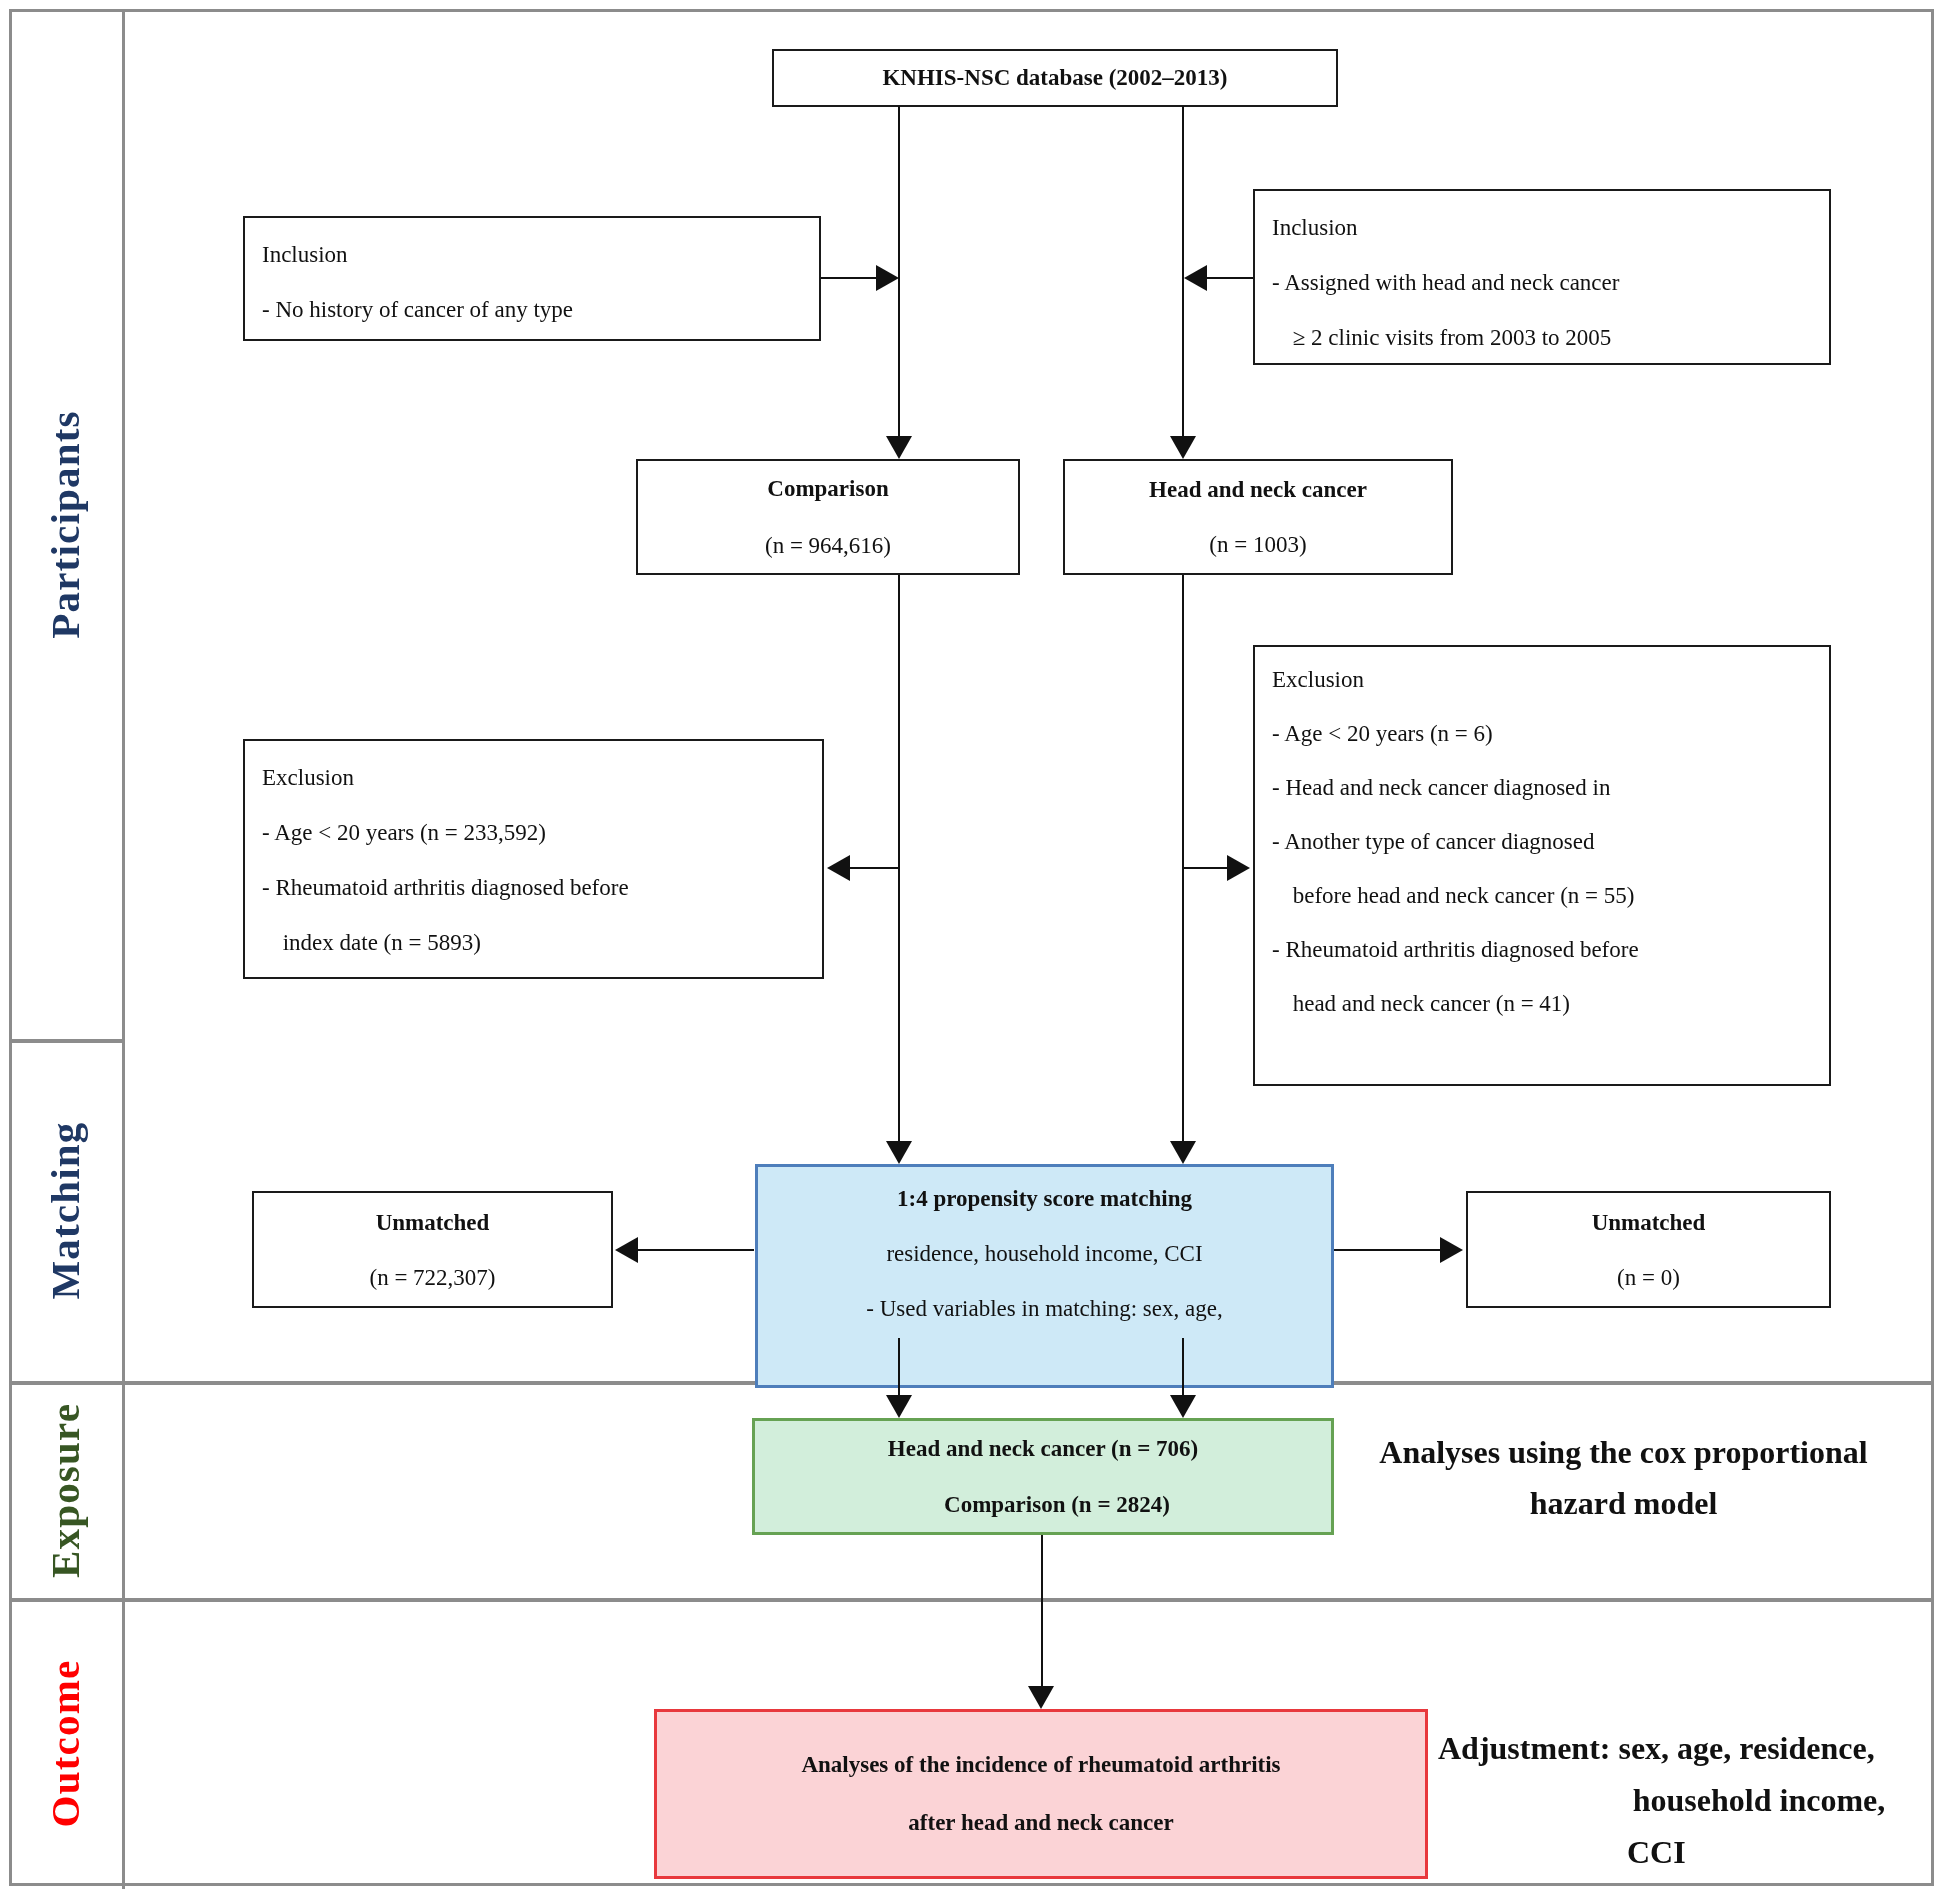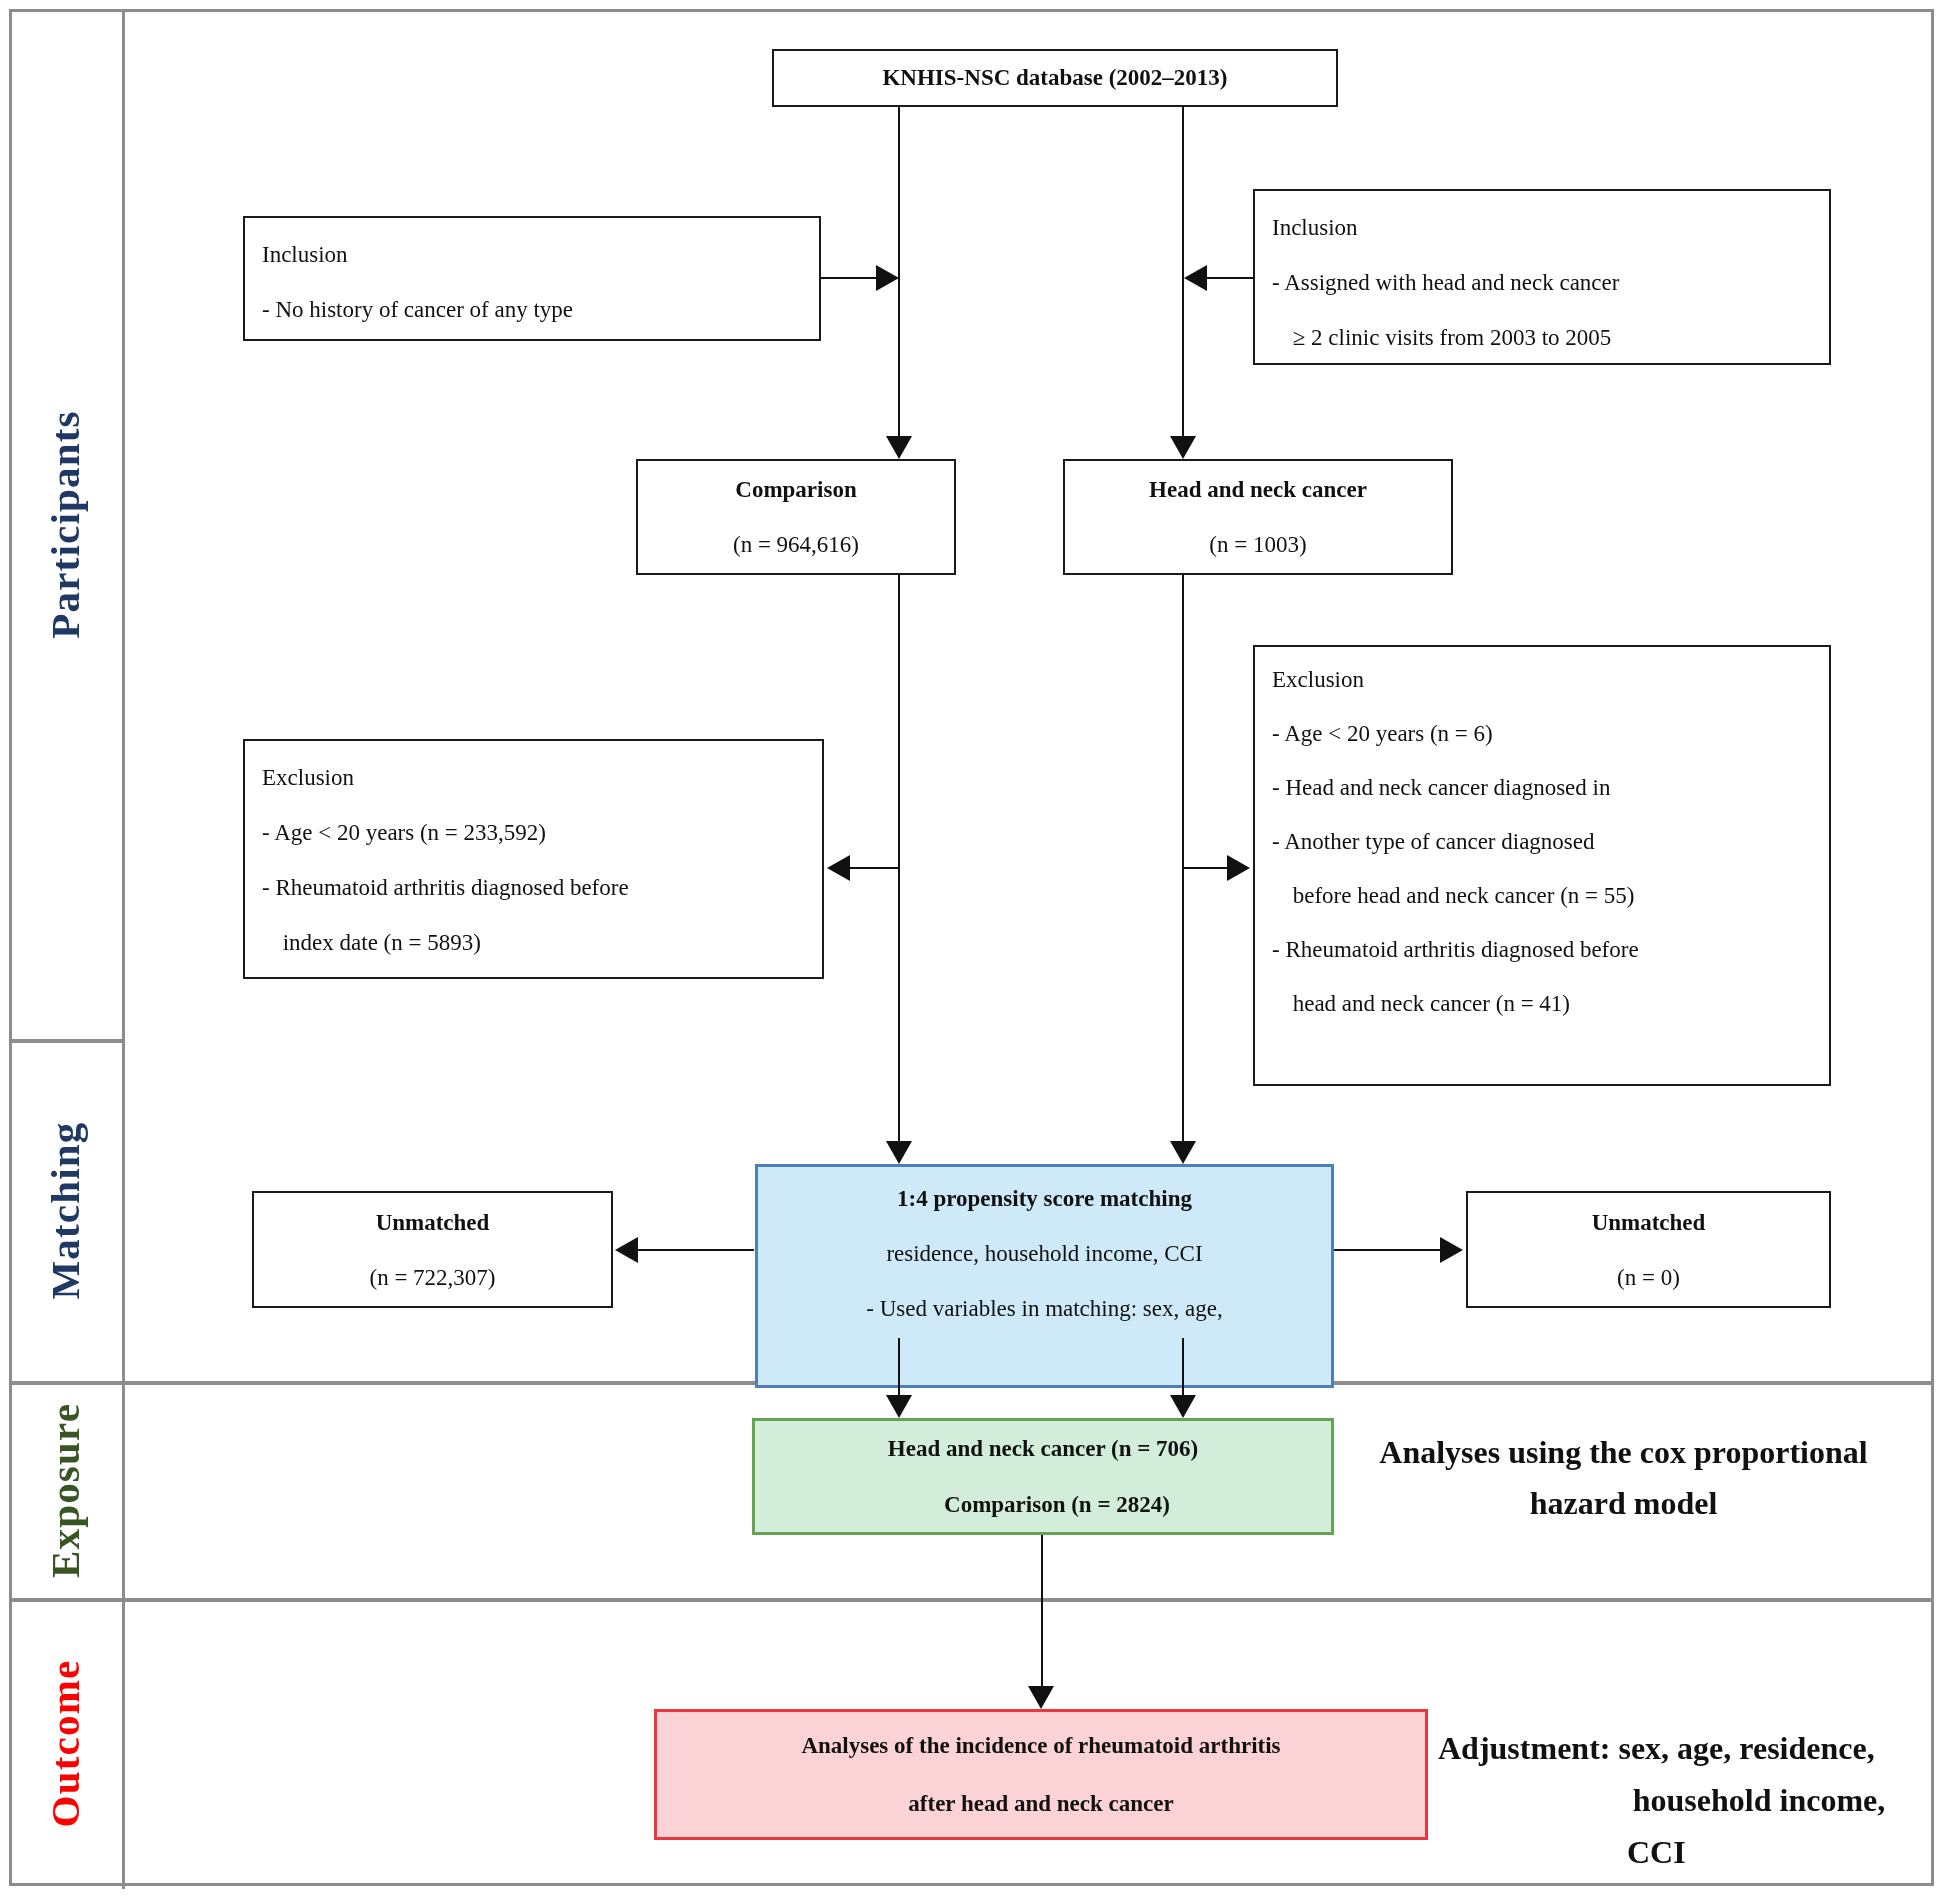--- a/index.html
+++ b/index.html
@@ -63,21 +63,21 @@
   </div>
 
   <div class="box" style="left:1253px;top:189px;width:578px;height:176px;">
     <div class="pad">
       <div class="line">Inclusion</div>
       <div class="line">- Assigned with head and neck cancer</div>
       <div class="line indent">≥ 2 clinic visits from 2003 to 2005</div>
     </div>
   </div>
 
-  <div class="box ctr" style="left:636px;top:459px;width:320px;height:116px;">
+  <div class="box ctr" style="left:636px;top:459px;width:384px;height:116px;justify-content:space-between;">
     <div class="line b">Comparison</div>
     <div class="line">(n = 964,616)</div>
   </div>
 
   <div class="box ctr" style="left:1063px;top:459px;width:390px;height:116px;">
     <div class="line b">Head and neck cancer</div>
     <div class="line">(n = 1003)</div>
   </div>
 
   <div class="box" style="left:243px;top:739px;width:581px;height:240px;">
@@ -122,21 +122,21 @@
   <div class="box ctr fillbox" style="left:752px;top:1418px;width:582px;height:117px;background:#D2EEDB;border-color:#66A253;">
     <div class="line b" style="line-height:56px;">Head and neck cancer (n = 706)</div>
     <div class="line b" style="line-height:56px;margin-left:28px;">Comparison (n = 2824)</div>
   </div>
 
   <div class="note ctr" style="left:1356px;top:1423px;width:535px;height:109px;">
     <div style="line-height:51px;">Analyses using the cox proportional</div>
     <div style="line-height:51px;">hazard model</div>
   </div>
 
-  <div class="box ctr fillbox" style="left:654px;top:1709px;width:774px;height:131px;background:#FBD3D6;border-color:#E8383D;">
+  <div class="box ctr fillbox" style="left:654px;top:1709px;width:774px;height:170px;background:#FBD3D6;border-color:#E8383D;">
     <div class="line b" style="line-height:58px;">Analyses of the incidence of rheumatoid arthritis</div>
     <div class="line b" style="line-height:58px;">after head and neck cancer</div>
   </div>
 
   <div class="note" style="left:1438px;top:1722px;width:453px;text-align:left;">
     <div style="line-height:52px;white-space:nowrap;">Adjustment: sex, age, residence,</div>
     <div style="line-height:52px;padding-left:189px;white-space:nowrap;text-align:center;">household income,</div>
     <div style="line-height:52px;padding-left:189px;white-space:nowrap;">CCI</div>
   </div>
 

